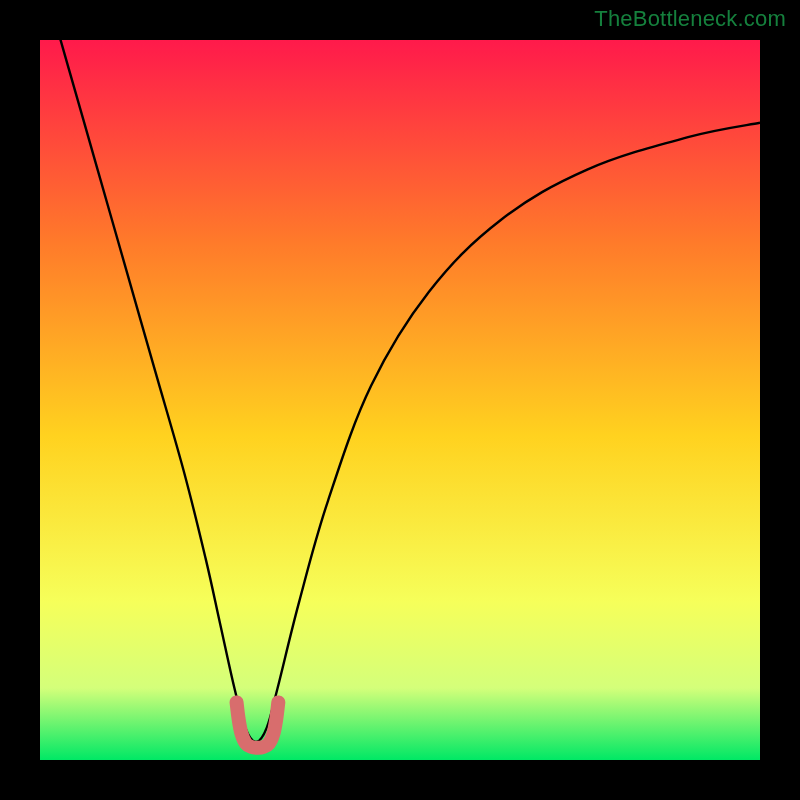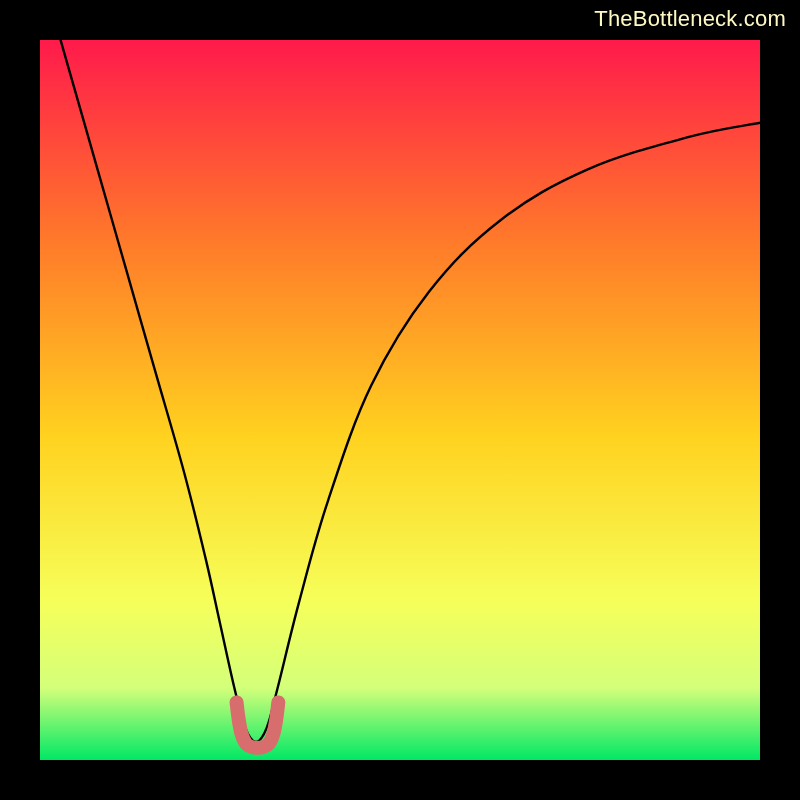--- a/index.html
+++ b/index.html
@@ -9,21 +9,21 @@
     height: 800px;
     background: #000;
     position: relative;
   }
   .watermark {
     position: absolute;
     top: 6px;
     right: 14px;
     font-family: Arial, Helvetica, sans-serif;
     font-size: 22px;
-    color: #fef9c3;
+    color: #15803d;
     letter-spacing: 0.2px;
     z-index: 10;
   }
   .plot-wrap {
     position: absolute;
     left: 40px;
     top: 40px;
     width: 720px;
     height: 720px;
   }

